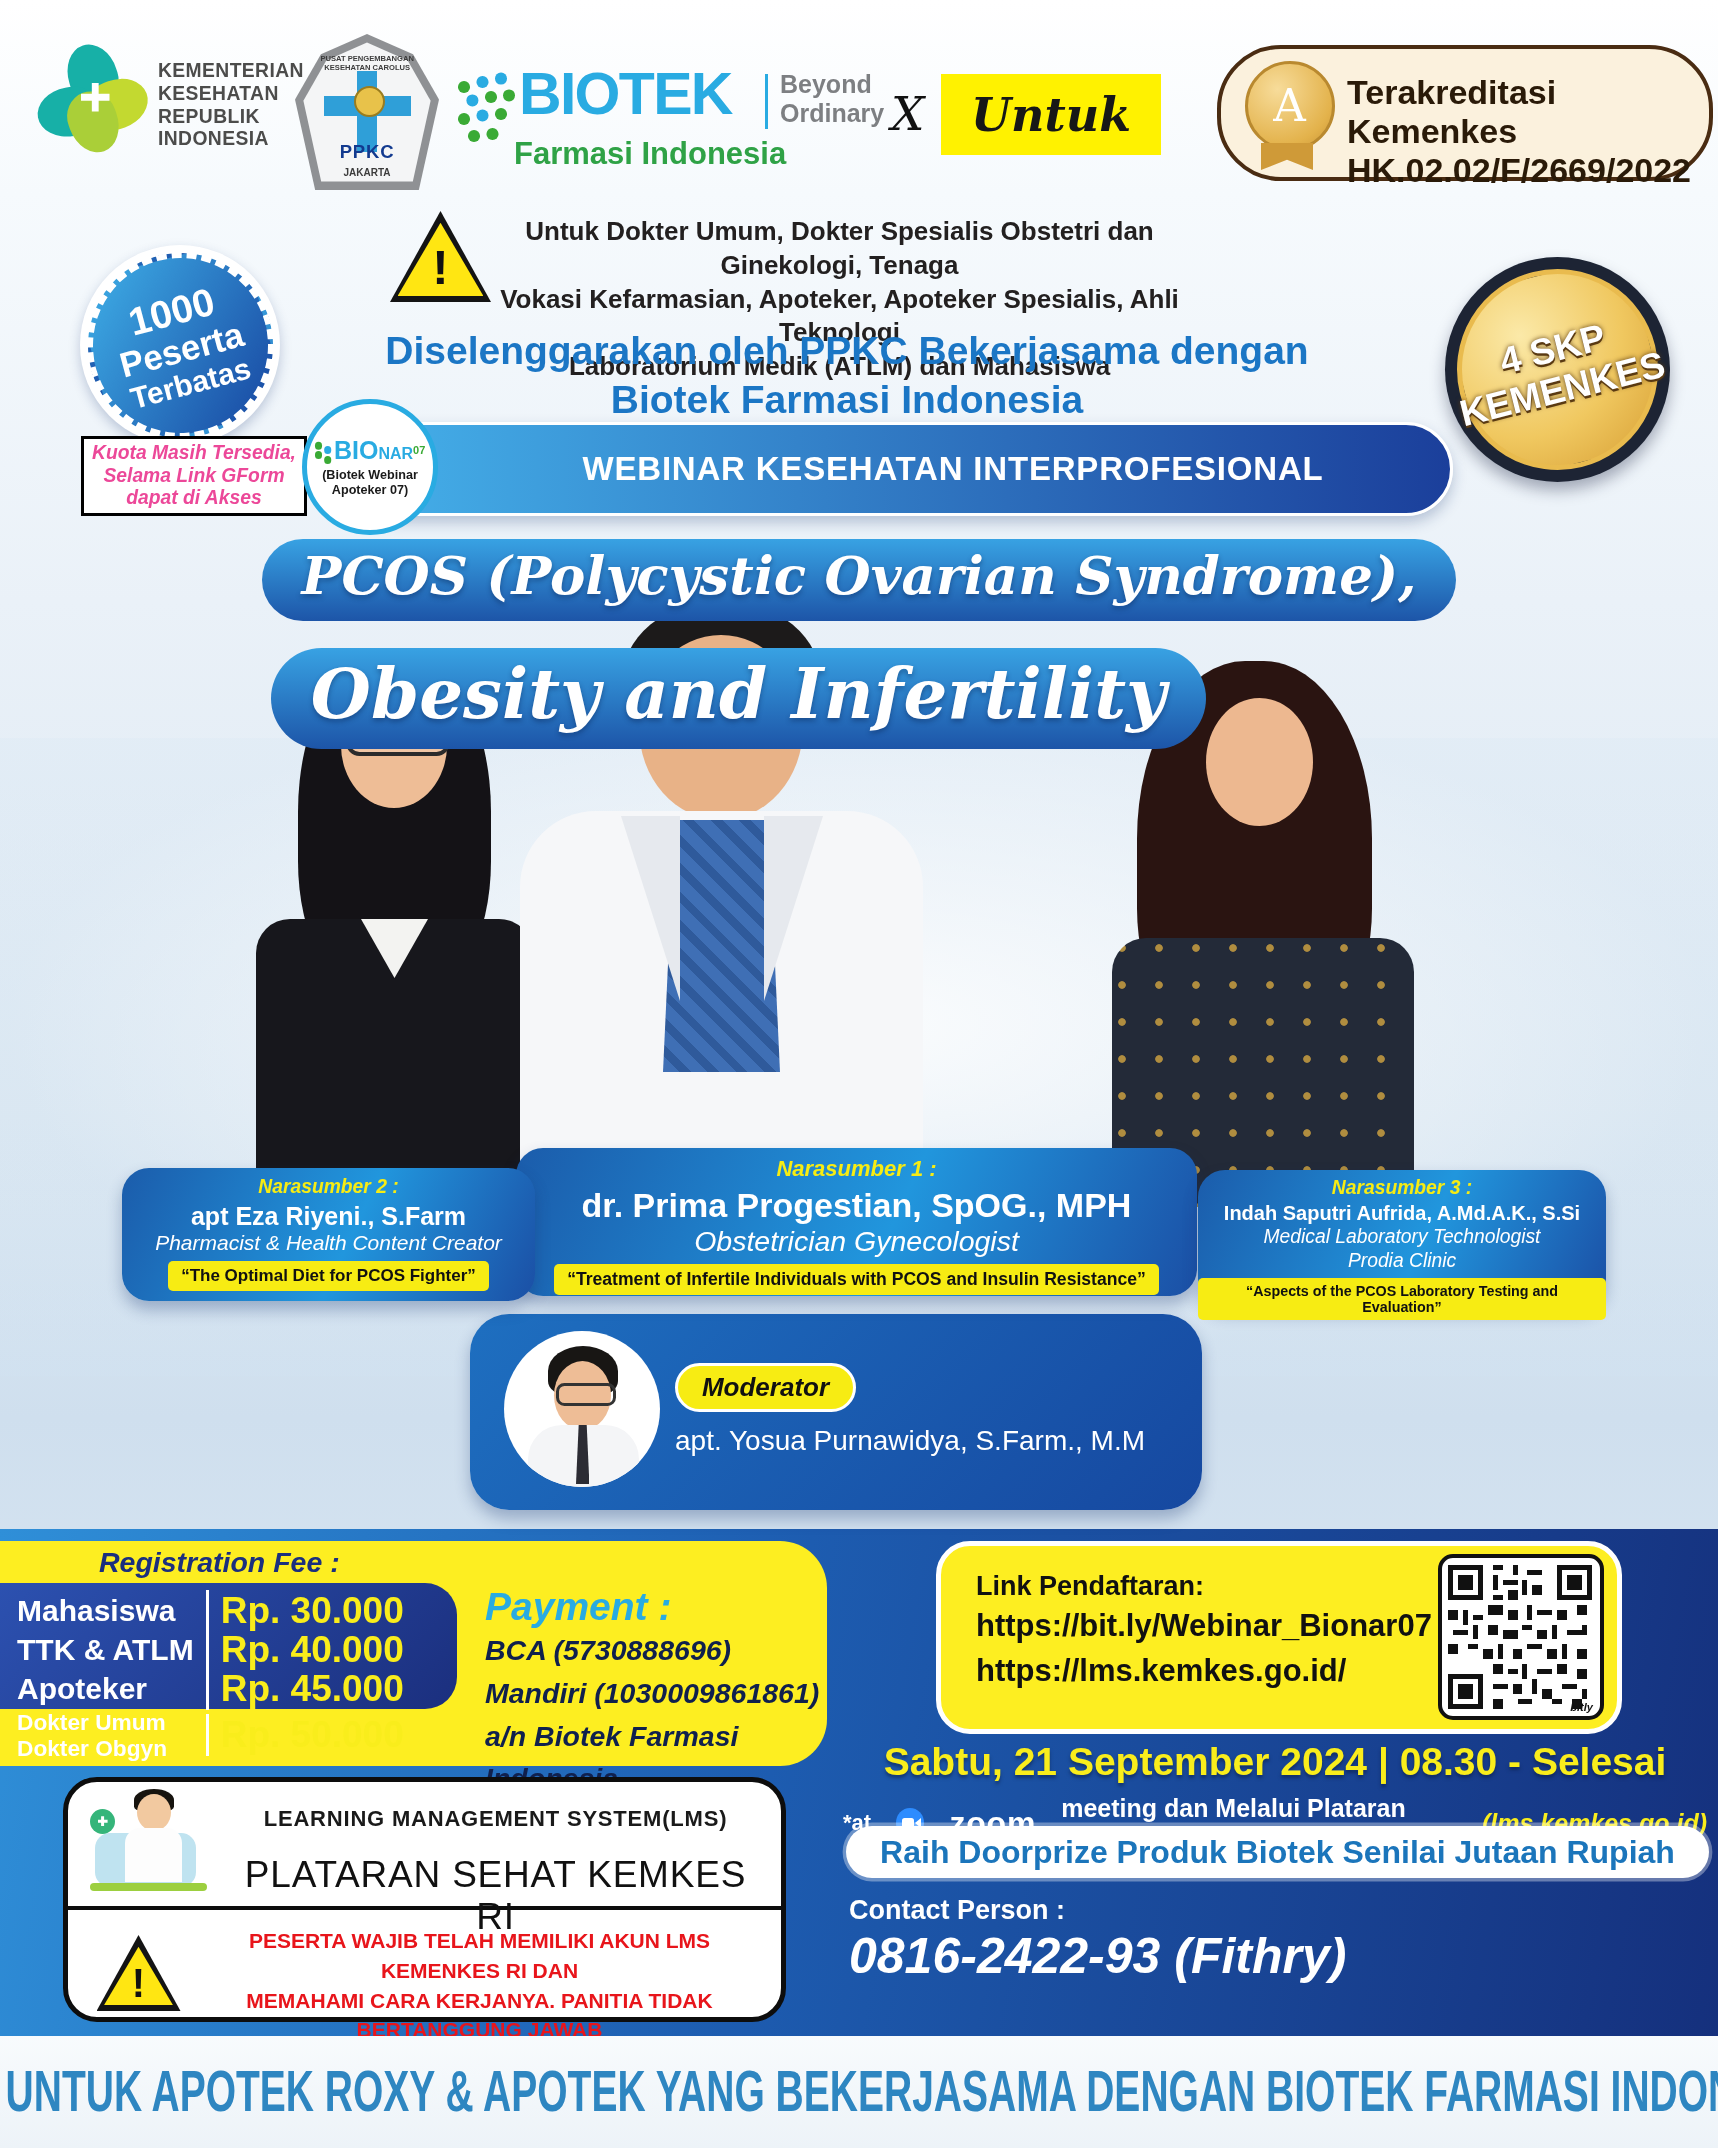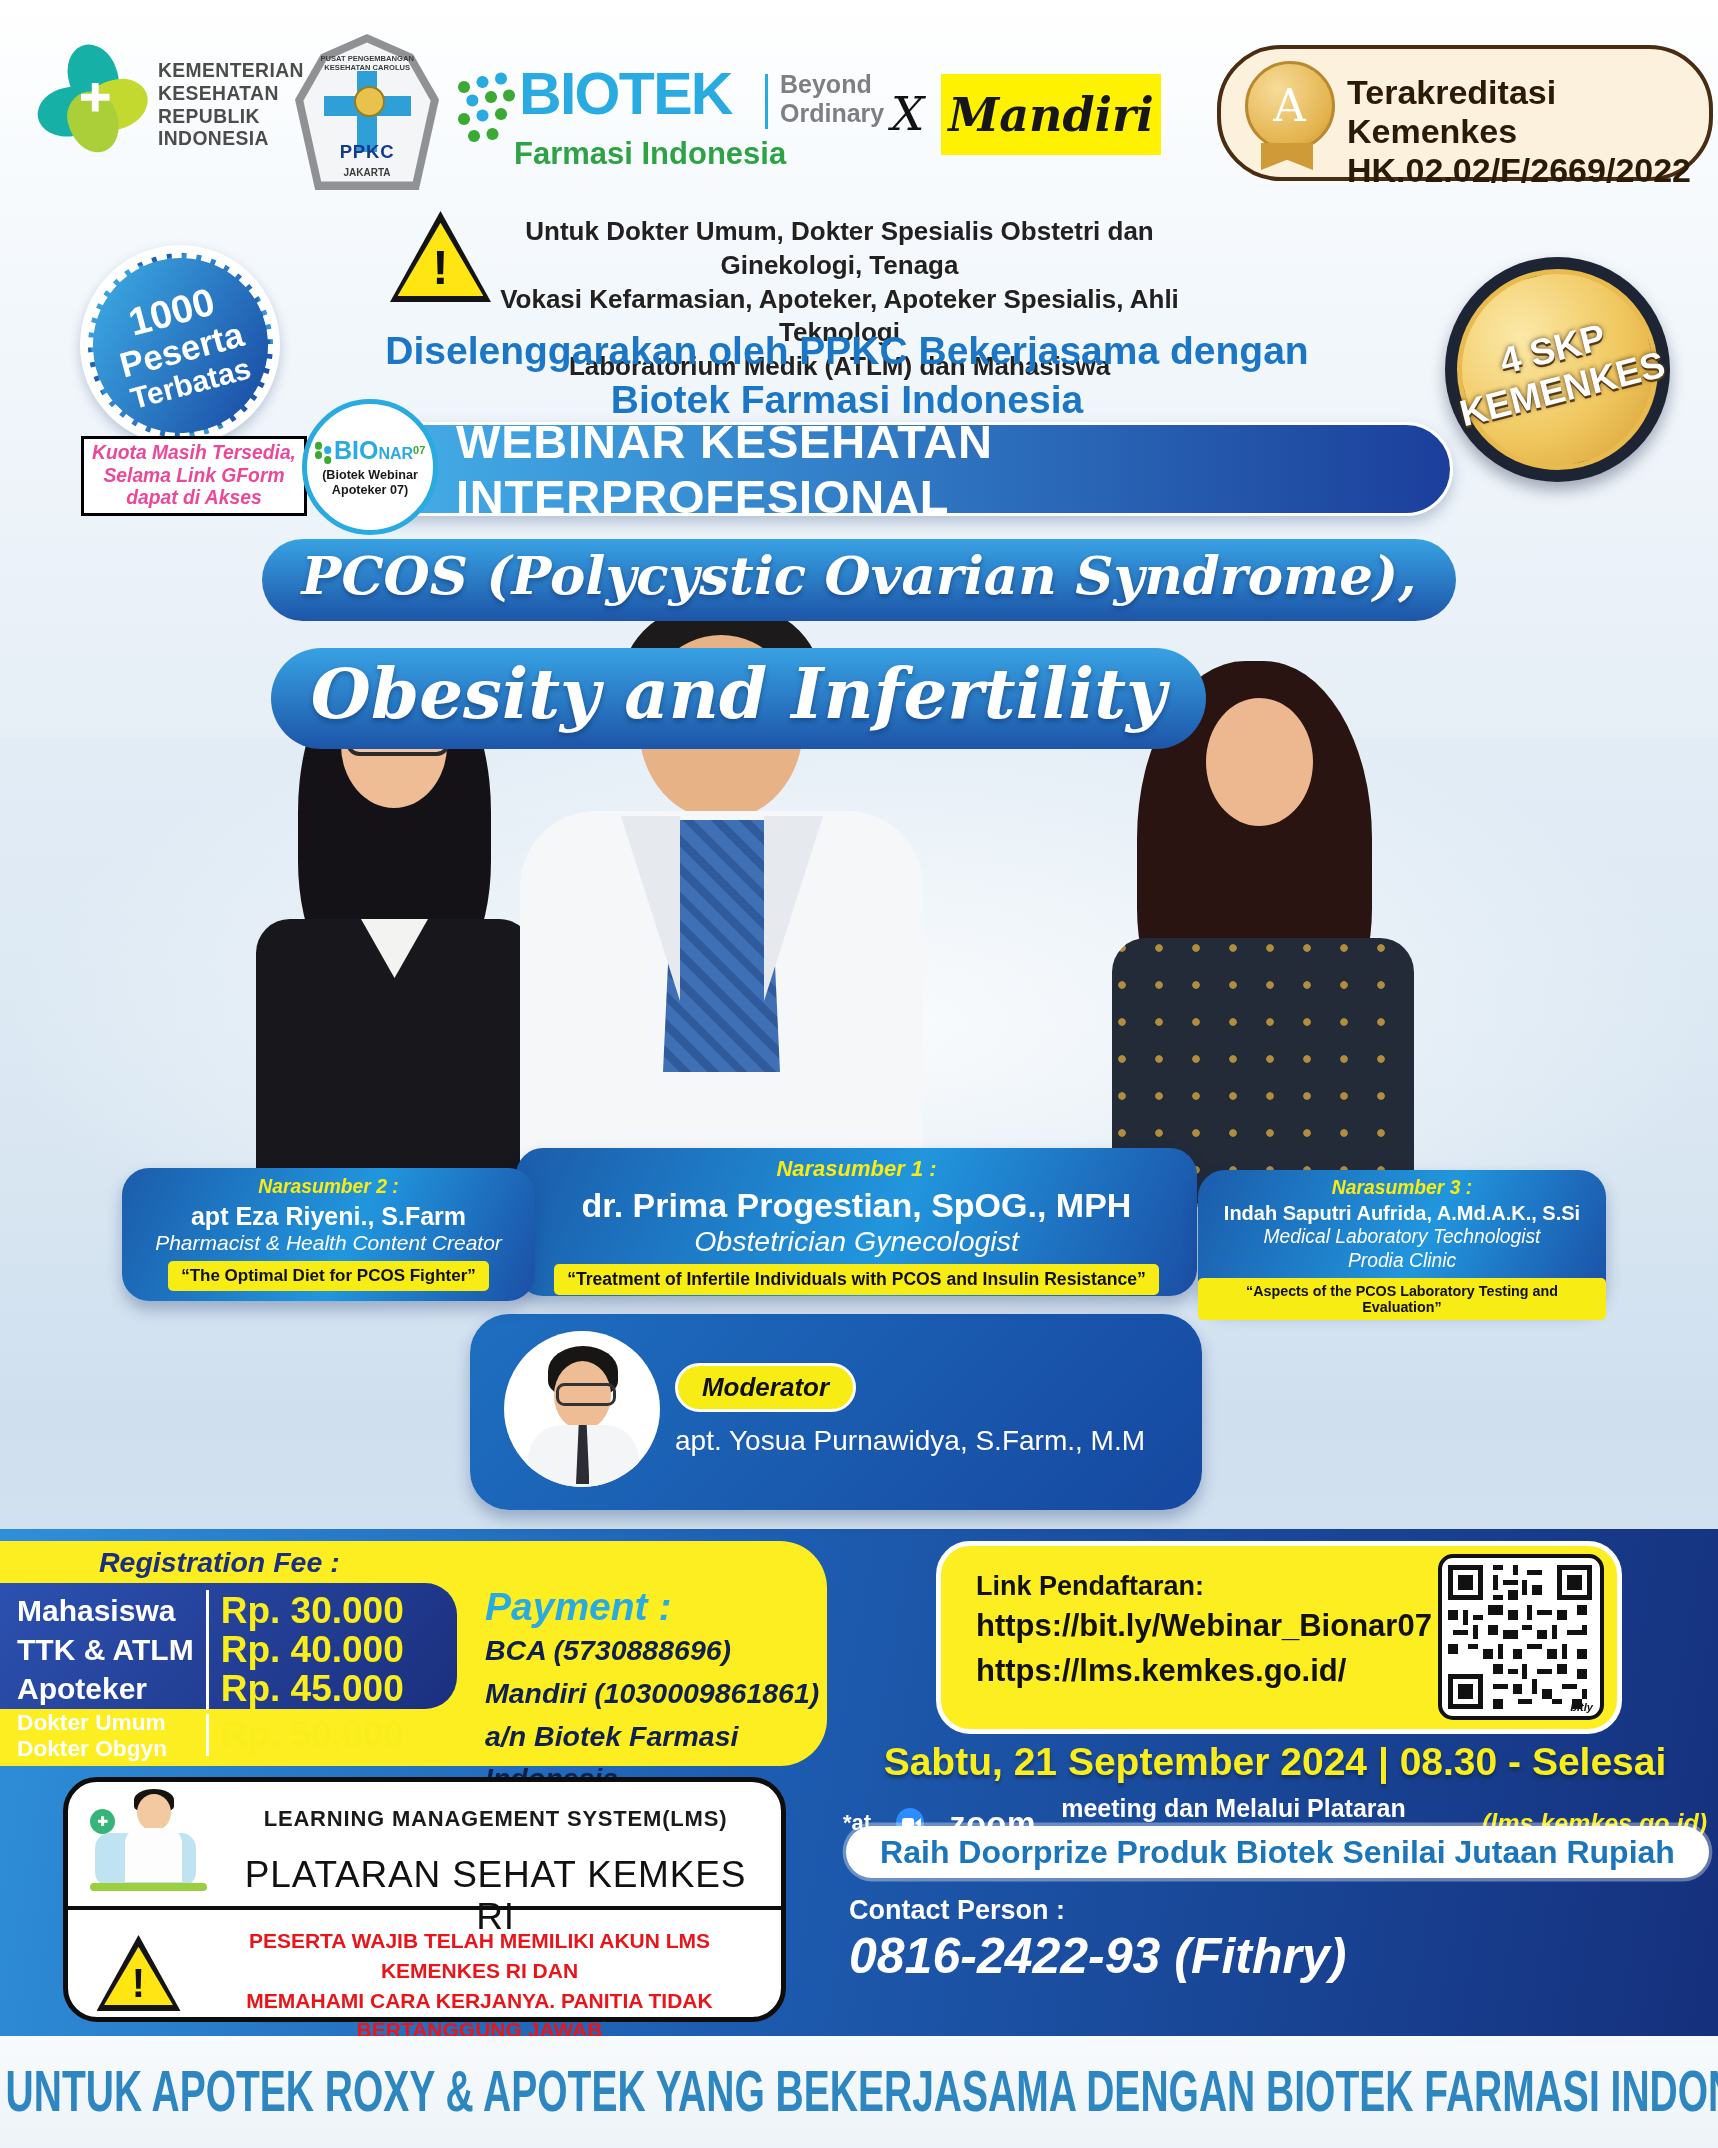--- a/index.html
+++ b/index.html
@@ -80,21 +80,21 @@
     display:flex;flex-direction:column;align-items:center;justify-content:center;text-align:center;}
   .bionar-brand{font-weight:800;color:#29abe2;}
   .bionar-dots{display:inline-block;width:7.6px;height:7.6px;border-radius:50%;background:#3aaa35;
     box-shadow:0 -9.2px 0 #3aaa35,9.2px -5px 0 #29abe2,9.2px 5px 0 #3aaa35;margin-right:11.7px;}
   .bionar-bio{font-size:25px;} .bionar-nar{font-size:16px;} .bionar-sup{font-size:11px;color:#3aaa35;vertical-align:super;}
   .bionar-sub{font-size:12.6px;font-weight:bold;color:#1a1a1a;line-height:1.2;margin-top:3.4px;}
 
   .banner{left:352px;top:422px;width:1101px;height:94px;border-radius:50px;border:3.4px solid #fff;box-sizing:border-box;
     background:linear-gradient(90deg,#45b1ea,#1b3f9b);display:flex;align-items:center;justify-content:center;
     padding-left:101px;box-shadow:0 6.7px 13.4px rgba(20,50,110,.25);z-index:4;}
-  .banner span{font-size:47px;font-weight:800;color:#fff;letter-spacing:0.8px;}
+  .banner span{font-size:33px;font-weight:800;color:#fff;letter-spacing:0.8px;}
 
   
   .title-row{left:0;width:1718px;text-align:center;z-index:3;}
   .t1{top:539px;} .t2{top:648px;width:1477px;}
   .title-pill{display:inline-block;background:linear-gradient(180deg,#38a2e3,#1d55a8);border-radius:59px;padding:5px 40px 15px;
     font-family:"DejaVu Serif",serif;font-style:italic;font-weight:bold;color:#fff;
     text-shadow:0 3.4px 5px rgba(10,40,90,.45);}
   .t1 .title-pill{font-size:53px;} .t2 .title-pill{font-size:69px;}
 
   
@@ -246,21 +246,21 @@
   <div class="abs bt-dots"></div>
   <div class="abs bt-word">BIOTEK</div>
   <div class="abs bt-div"></div>
   <div class="abs bt-beyond">
     <div>Beyond</div>
     <div>Ordinary</div>
   </div>
   <div class="abs bt-sub">Farmasi Indonesia</div>
   <div class="abs x-mark">X</div>
   <div class="abs prodia">
-      <span>Mandiri</span>
+      <span>Untuk</span>
     </div>
 
   <div class="abs accred">
     <div class="medal">A</div>
     <div class="medal-ribbon"></div>
     <div class="accred-text">
       <div>Terakreditasi Kemenkes</div>
       <div>HK.02.02/F/2669/2022</div>
     </div>
   </div>

